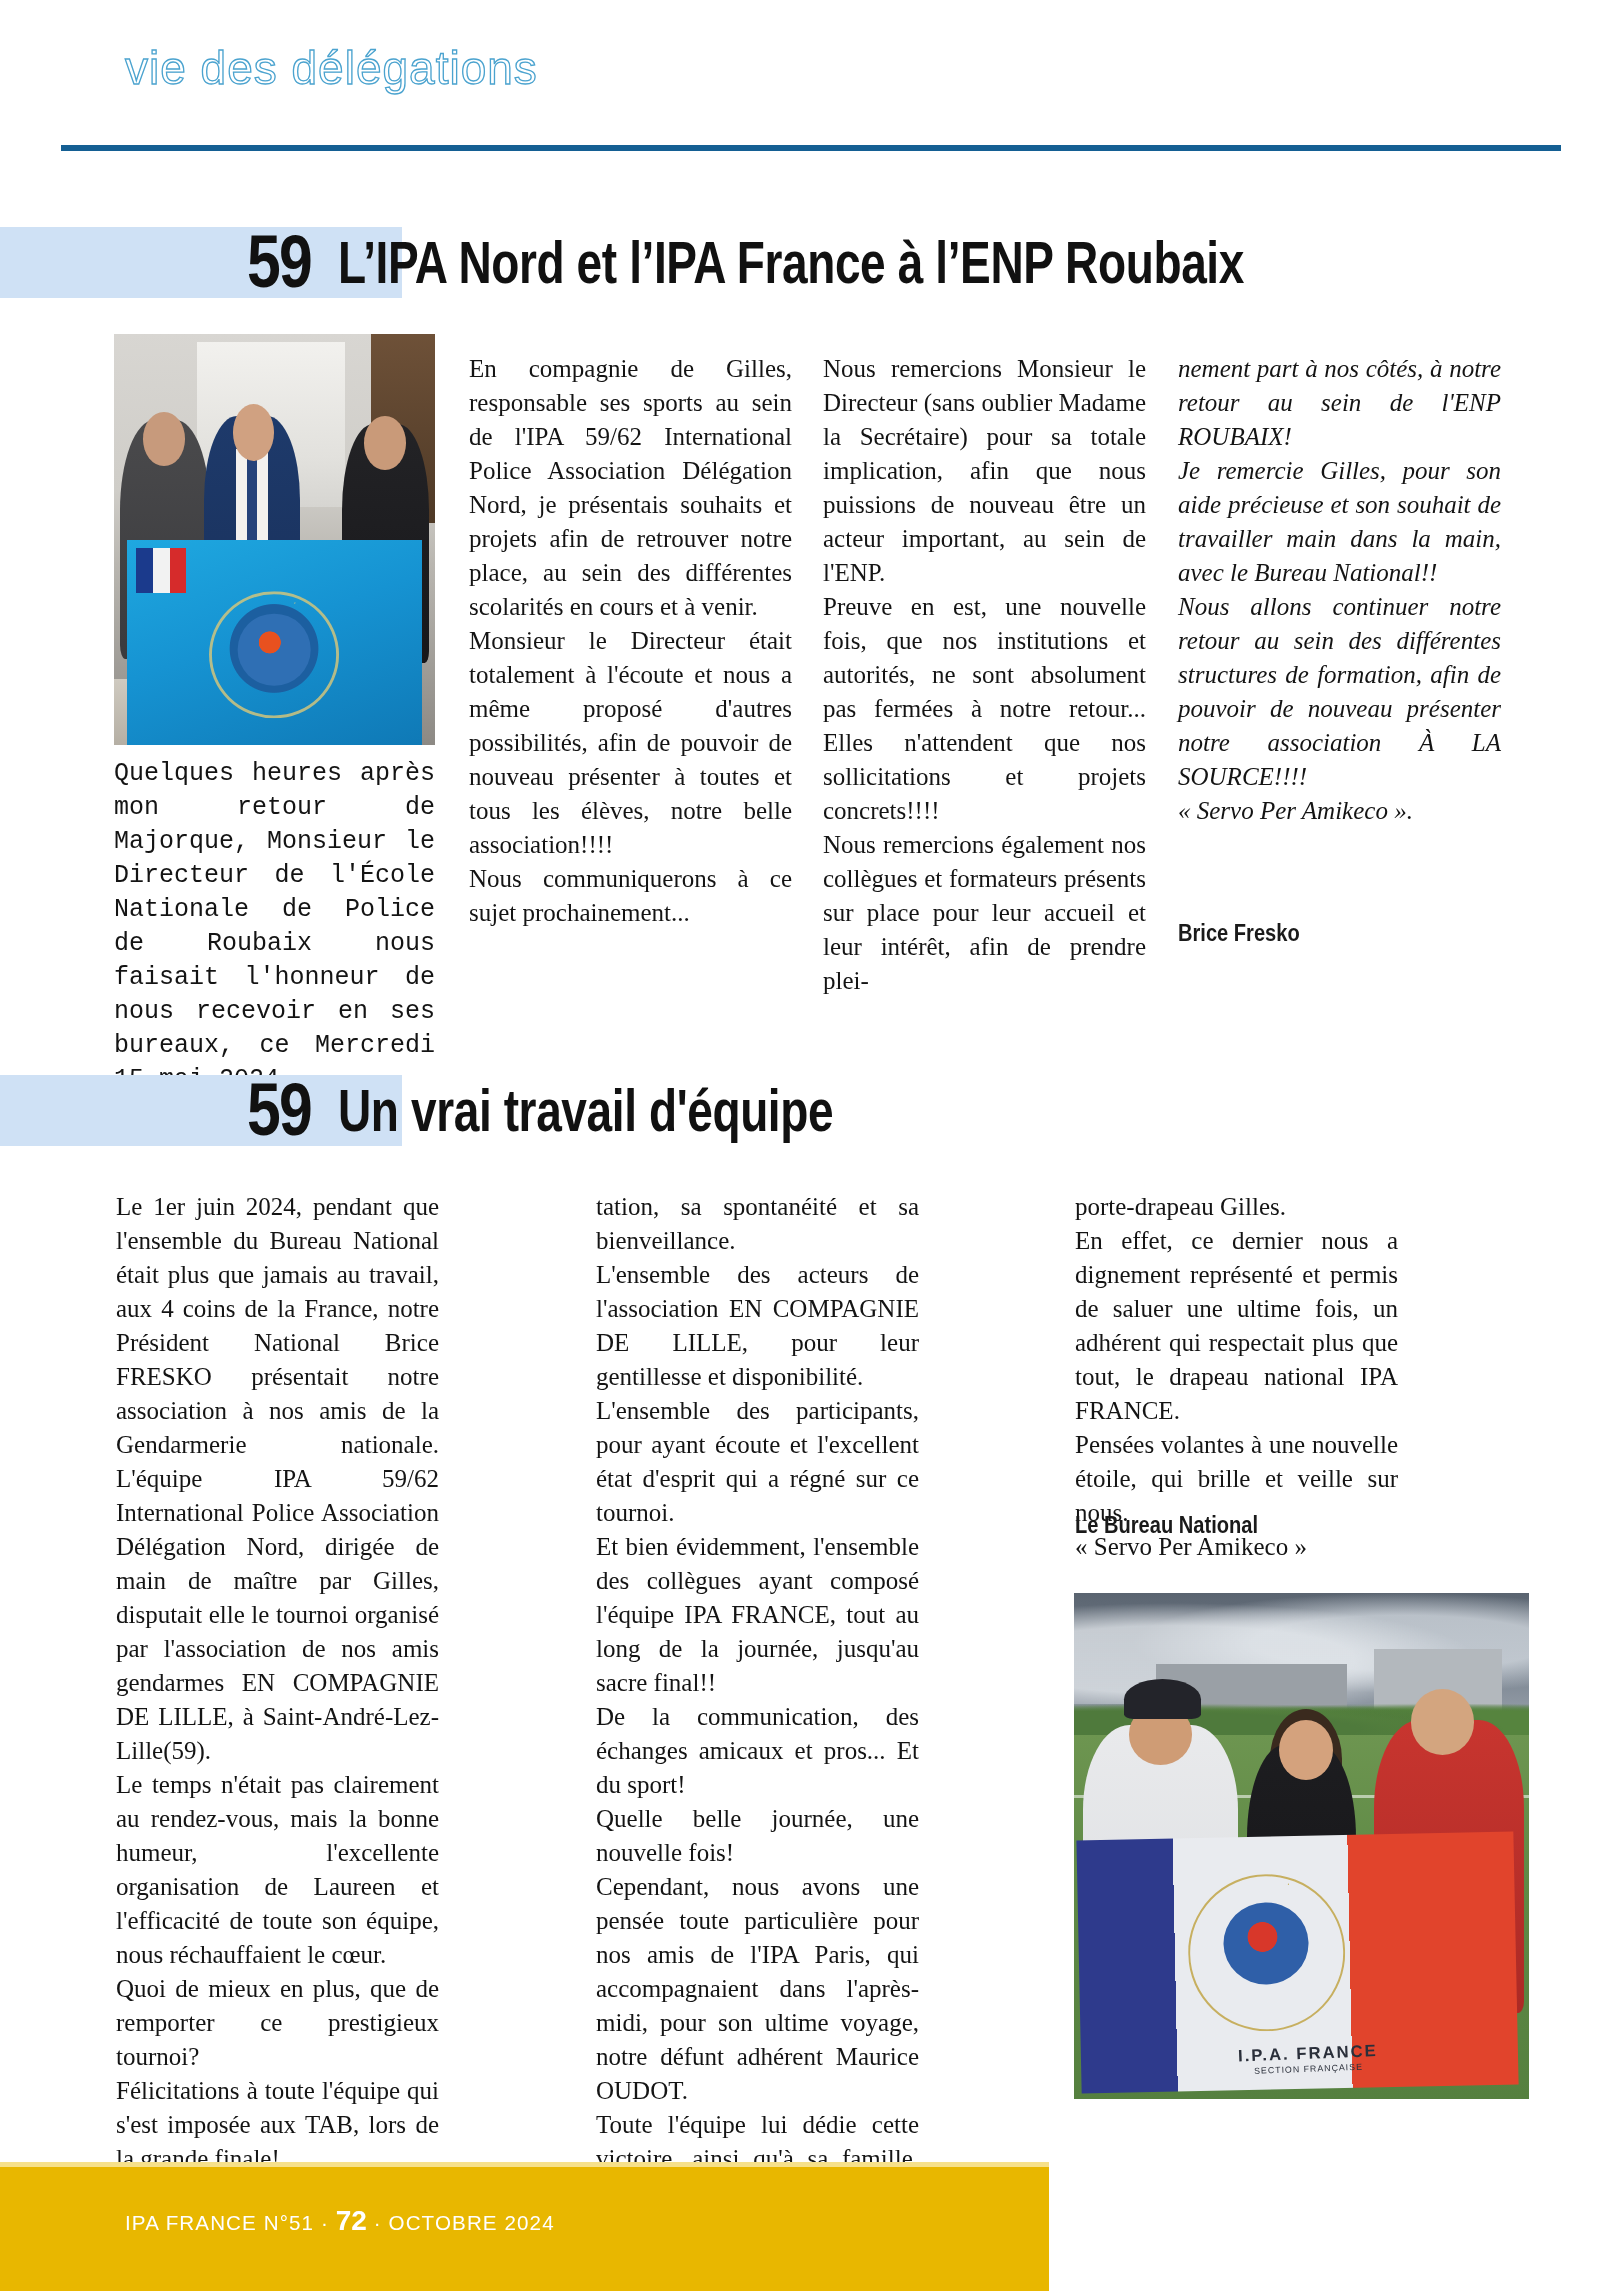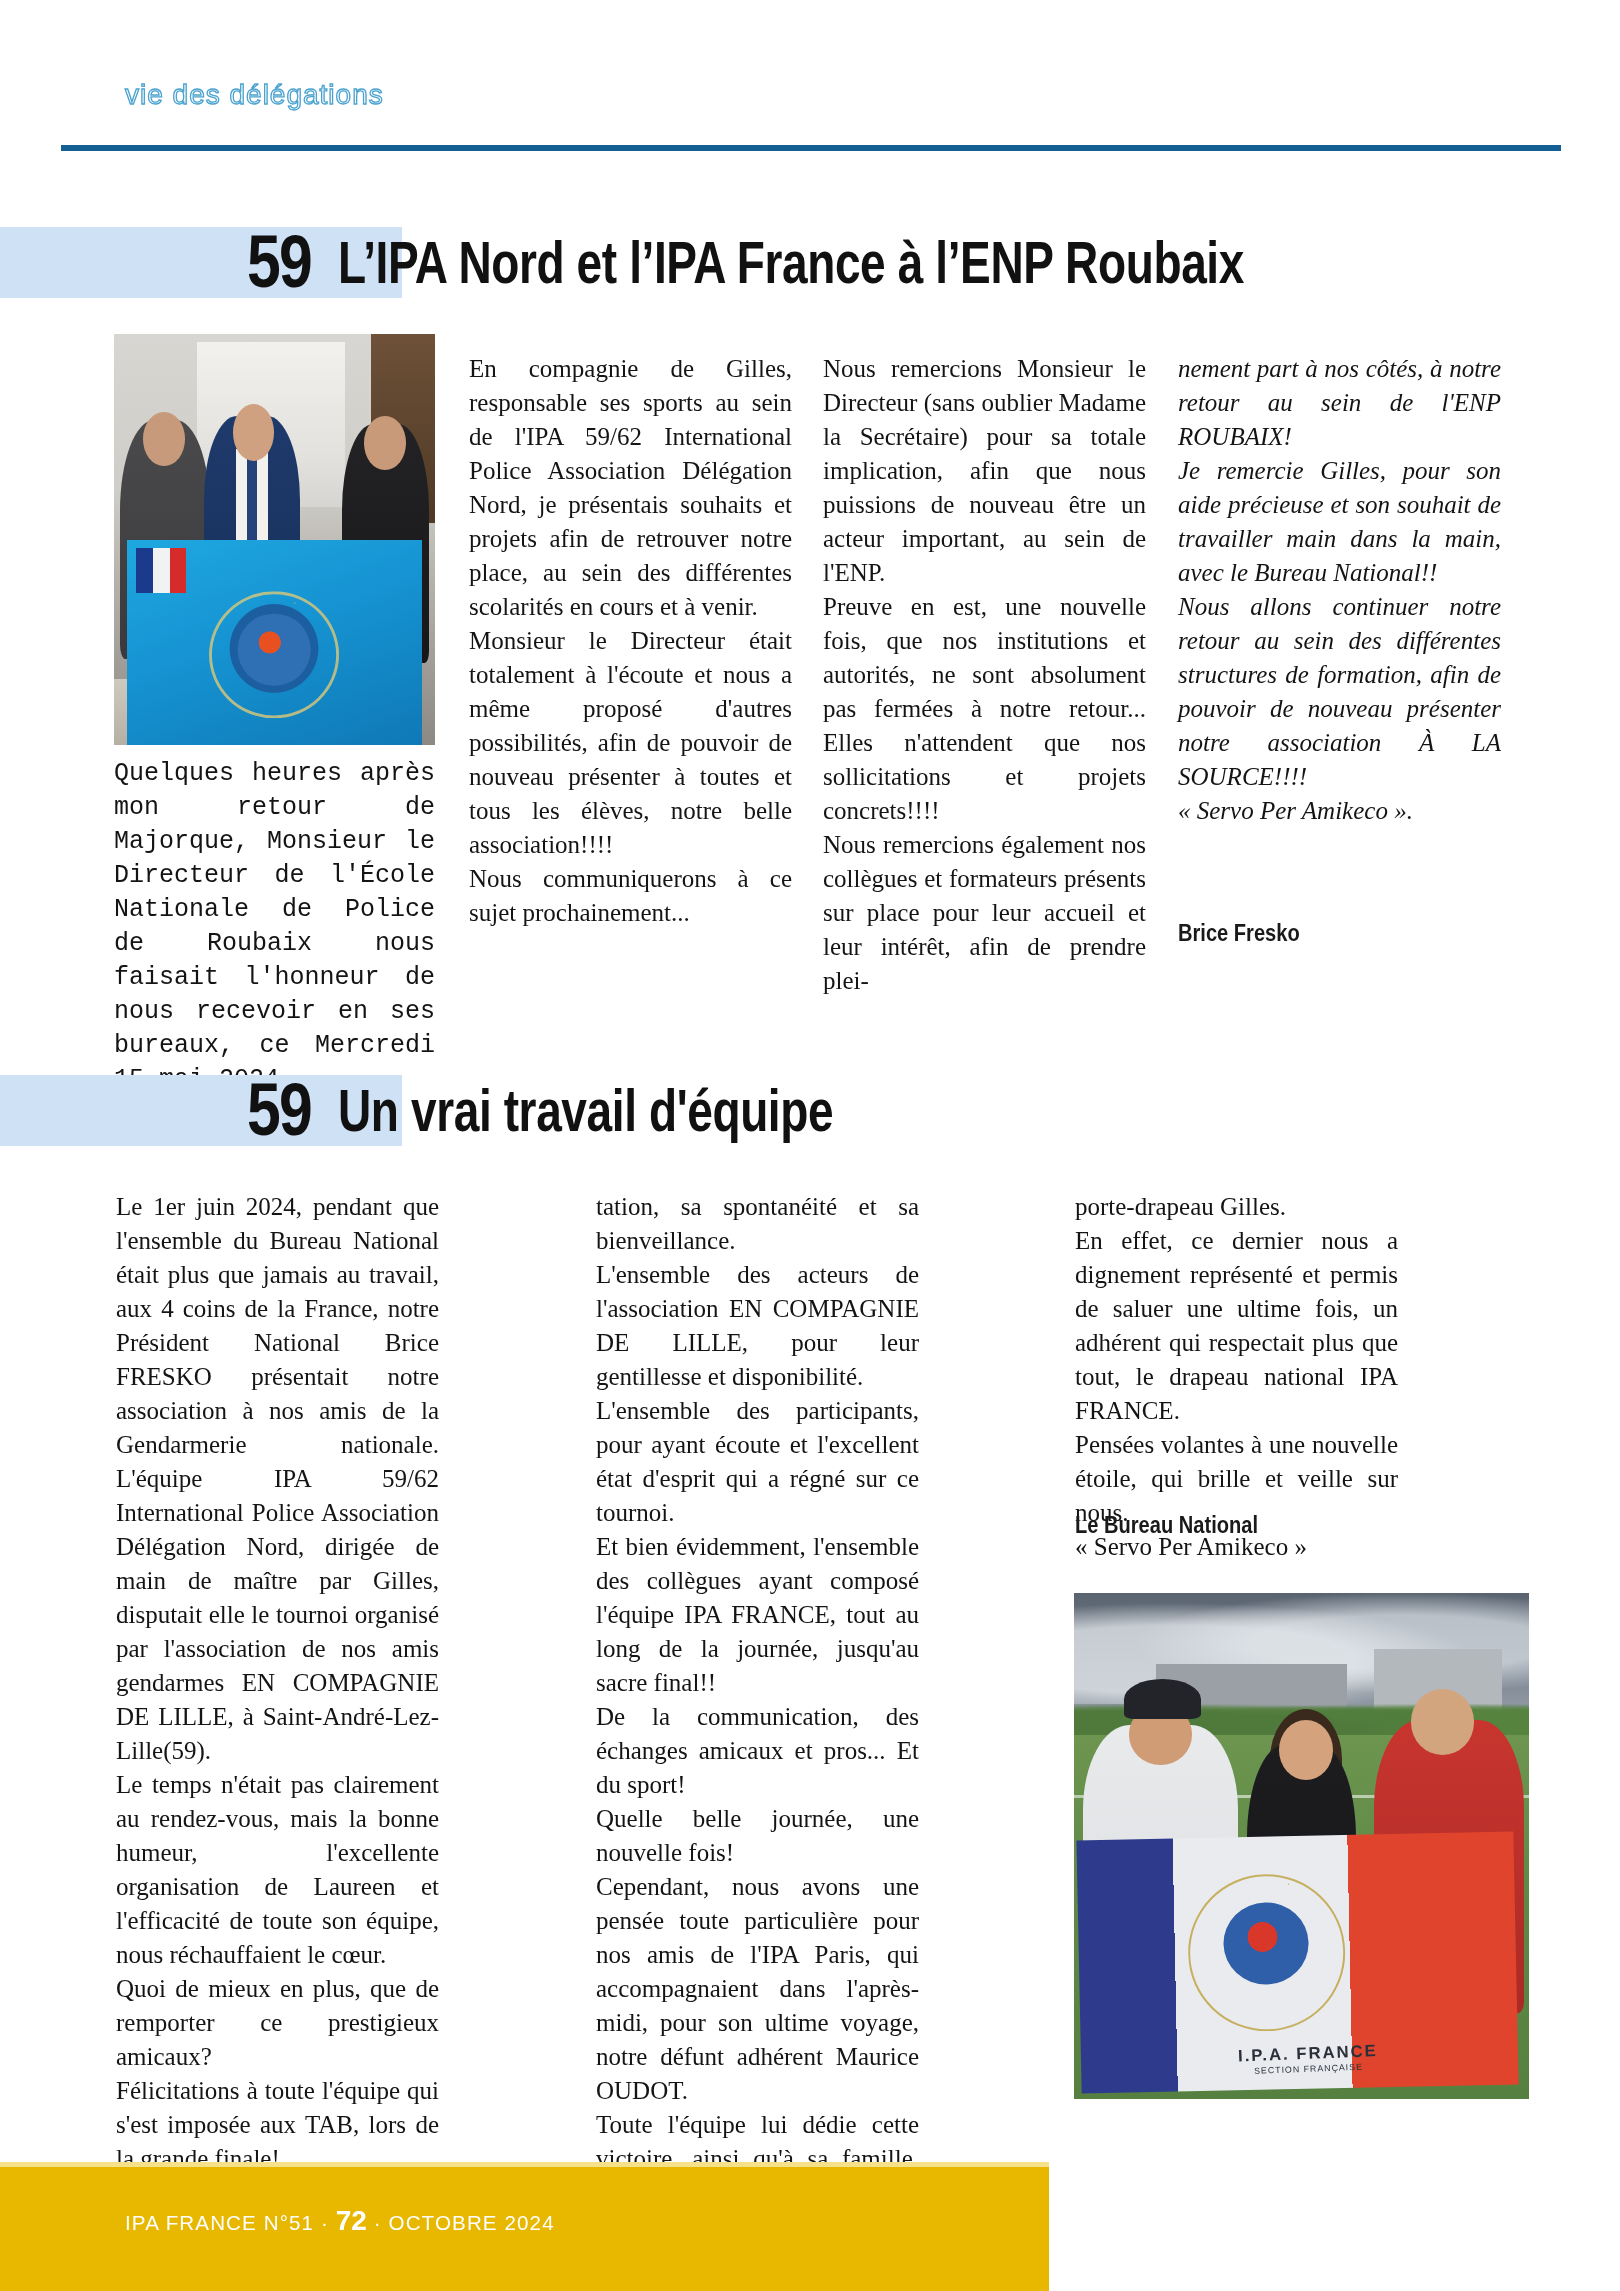--- a/index.html
+++ b/index.html
@@ -15,27 +15,26 @@
     overflow: hidden;
     font-family: "Liberation Serif", serif;
   }
 
   
   .running-head {
     position: absolute;
     left: 125px;
     top: 41px;
     font-family: "Liberation Sans", sans-serif;
-    font-size: 28px;
+    font-size: 46px;
     font-weight: 300;
     letter-spacing: 1px;
     color: #ffffff;
     -webkit-text-stroke: 1.3px #4ba3cf;
     text-shadow: 0 0 0 #4ba3cf;
-    margin-top: 38px;
   }
   .head-rule {
     position: absolute;
     left: 61px;
     top: 145px;
     width: 1500px;
     height: 5.9px;
     background: #145f93;
   }
 
@@ -399,21 +398,21 @@
 
   <div class="title-block" style="top:1075px;">
     <div class="title-band"></div>
     <div class="title-num">59</div>
     <div class="title-text">Un vrai travail d'équipe</div>
   </div>
 
   <div class="col" style="left:116px; top:1172px; width:323px;">
       <p>Le 1er juin 2024, pendant que l'ensemble du Bureau National était plus que jamais au travail, aux 4 coins de la France, notre Président National Brice FRESKO présentait notre association à nos amis de la Gendarmerie nationale. L'équipe IPA 59/62 International Police Association Délégation Nord, dirigée de main de maître par Gilles, disputait elle le tournoi organisé par l'association de nos amis gendarmes EN COMPAGNIE DE LILLE, à Saint-André-Lez-Lille(59).</p>
       <p>Le temps n'était pas clairement au rendez-vous, mais la bonne humeur, l'excellente organisation de Laureen et l'efficacité de toute son équipe, nous réchauffaient le cœur.</p>
-      <p>Quoi de mieux en plus, que de remporter ce prestigieux amicaux?</p>
+      <p>Quoi de mieux en plus, que de remporter ce prestigieux tournoi?</p>
       <p>Félicitations à toute l'équipe qui s'est imposée aux TAB, lors de la grande finale!</p>
       <p>Vous avez démontré match après match, un excellent état d'esprit!</p>
       <p>Nous tenions à remercier tout particulièrement Laureen pour son invi-</p>
     </div>
   <div class="col" style="left:596px; top:1172px; width:323px;">
       <p>tation, sa spontanéité et sa bienveillance.</p>
       <p>L'ensemble des acteurs de l'association EN COMPAGNIE DE LILLE, pour leur gentillesse et disponibilité.</p>
       <p>L'ensemble des participants, pour ayant écoute et l'excellent état d'esprit qui a régné sur ce tournoi.</p>
       <p>Et bien évidemment, l'ensemble des collègues ayant composé l'équipe IPA FRANCE, tout au long de la journée, jusqu'au sacre final!!</p>
       <p>De la communication, des échanges amicaux et pros... Et du sport!</p>

